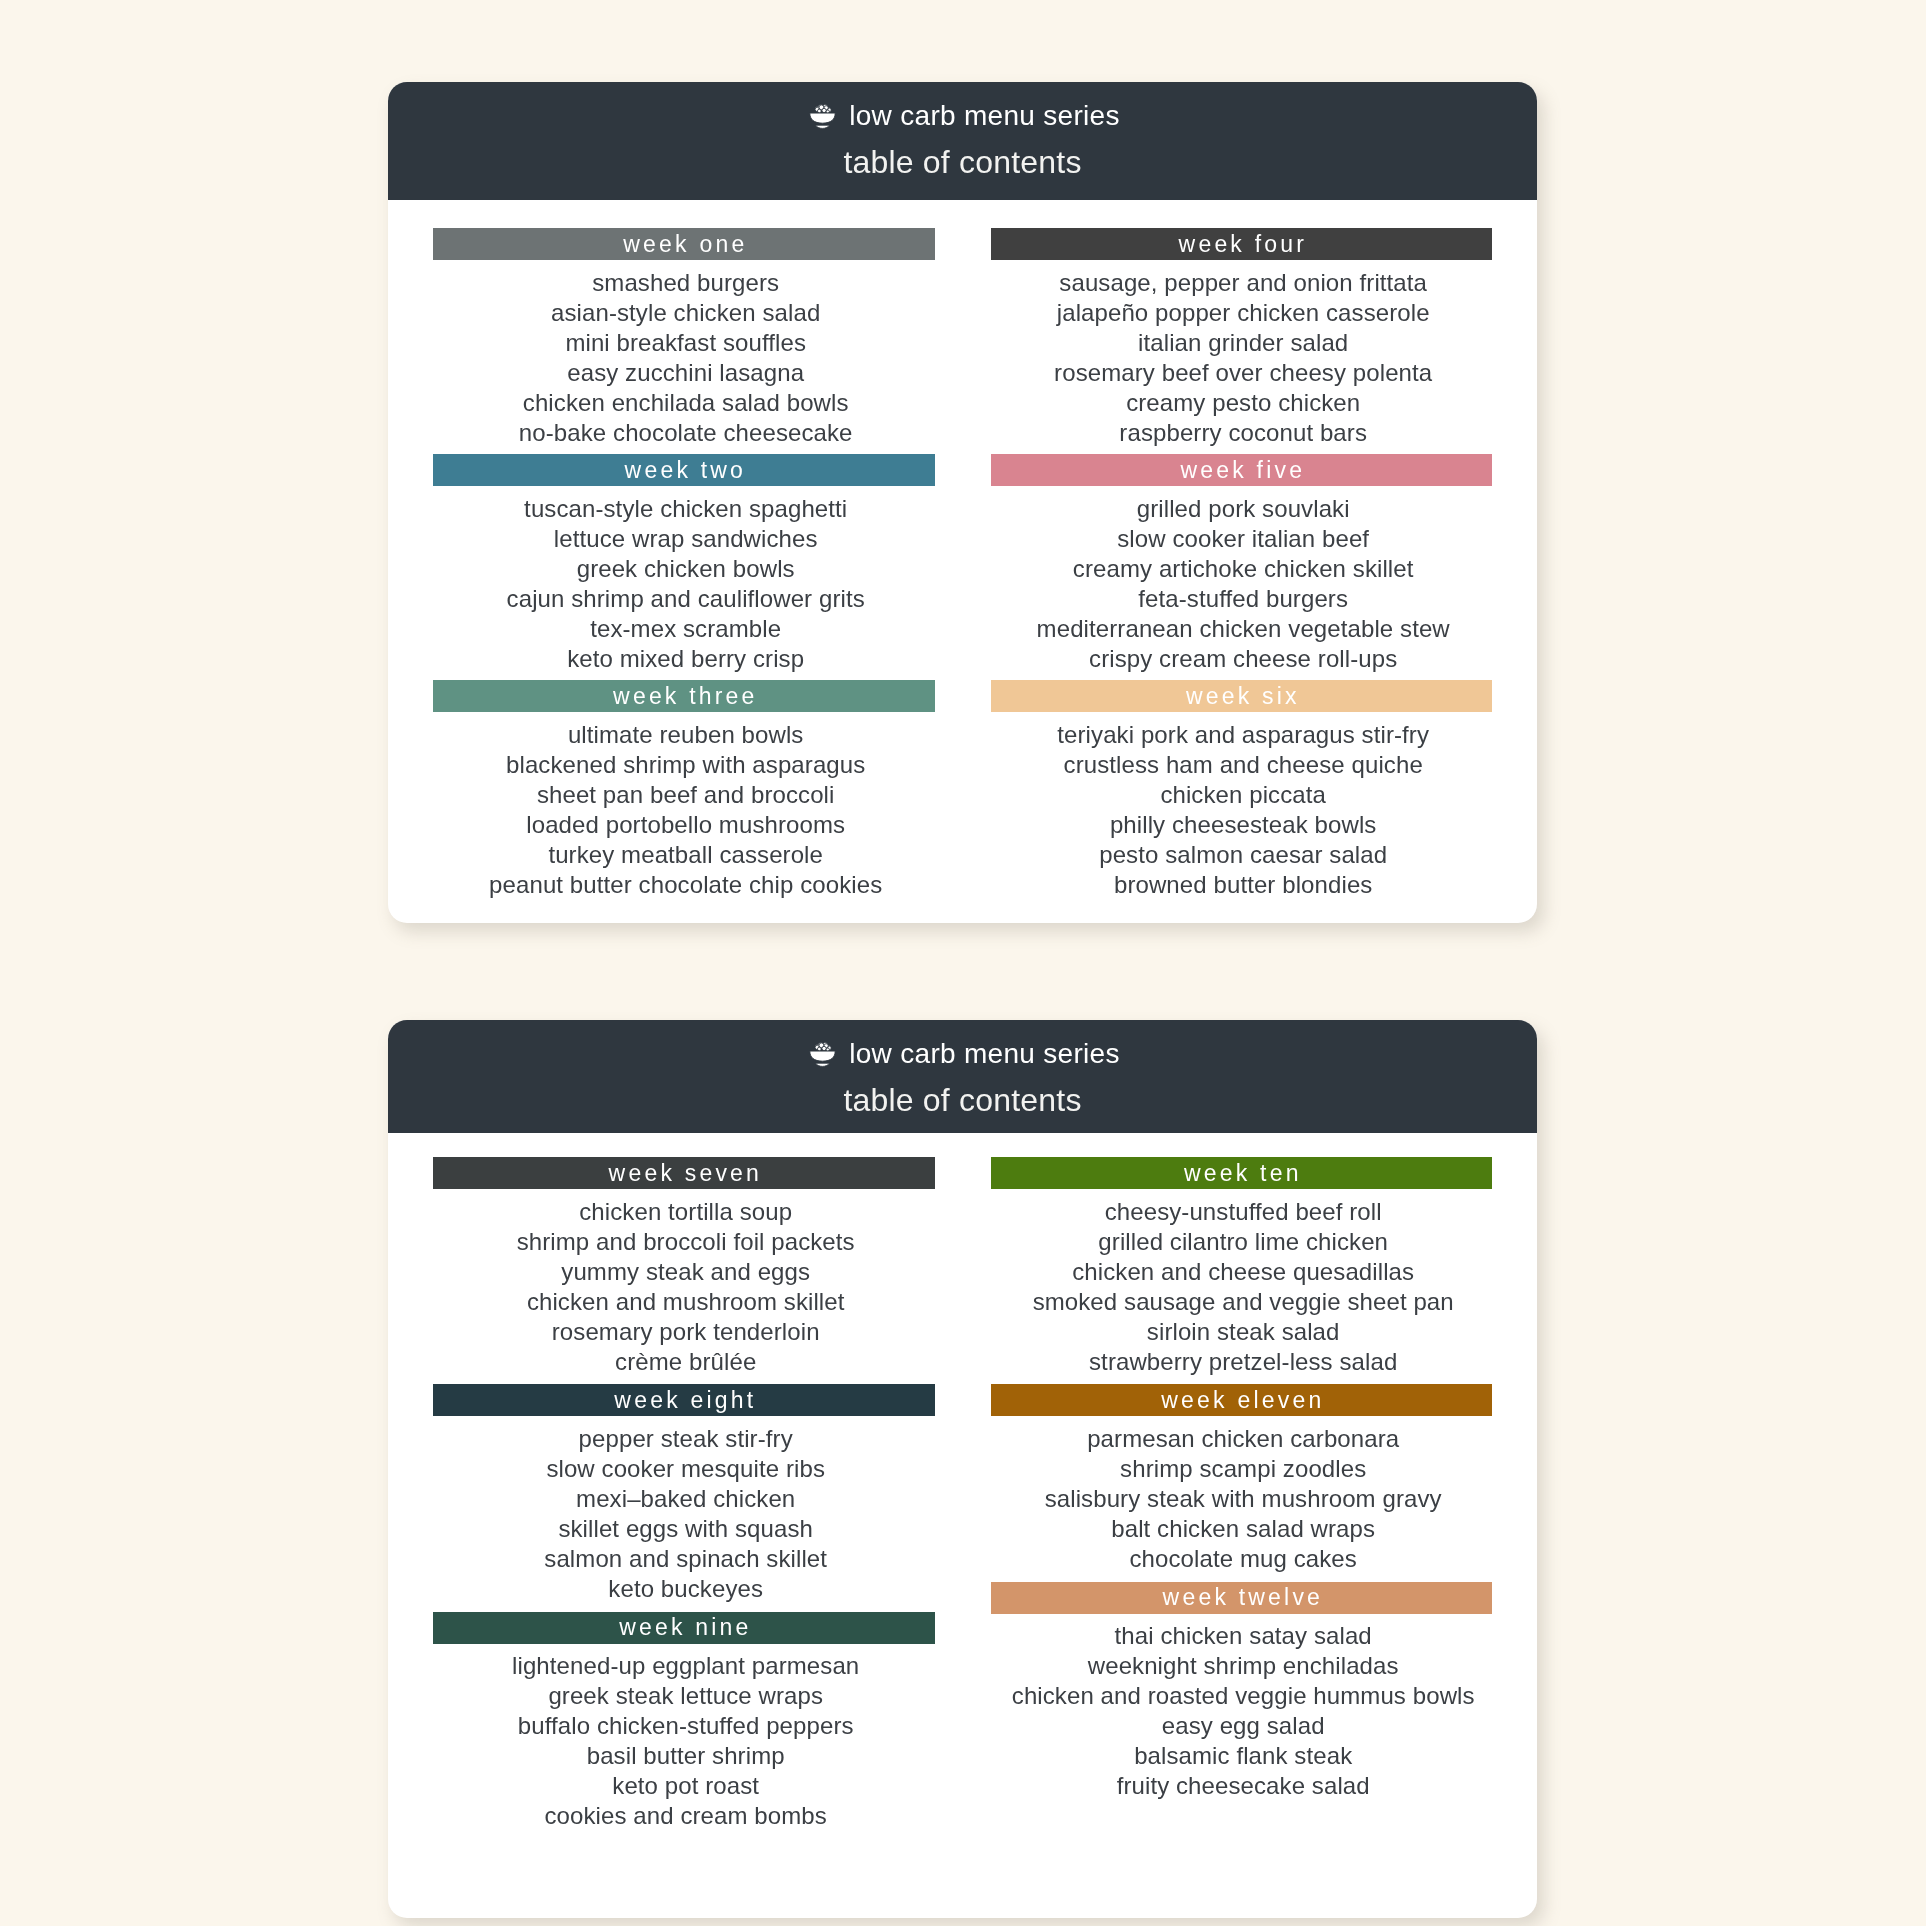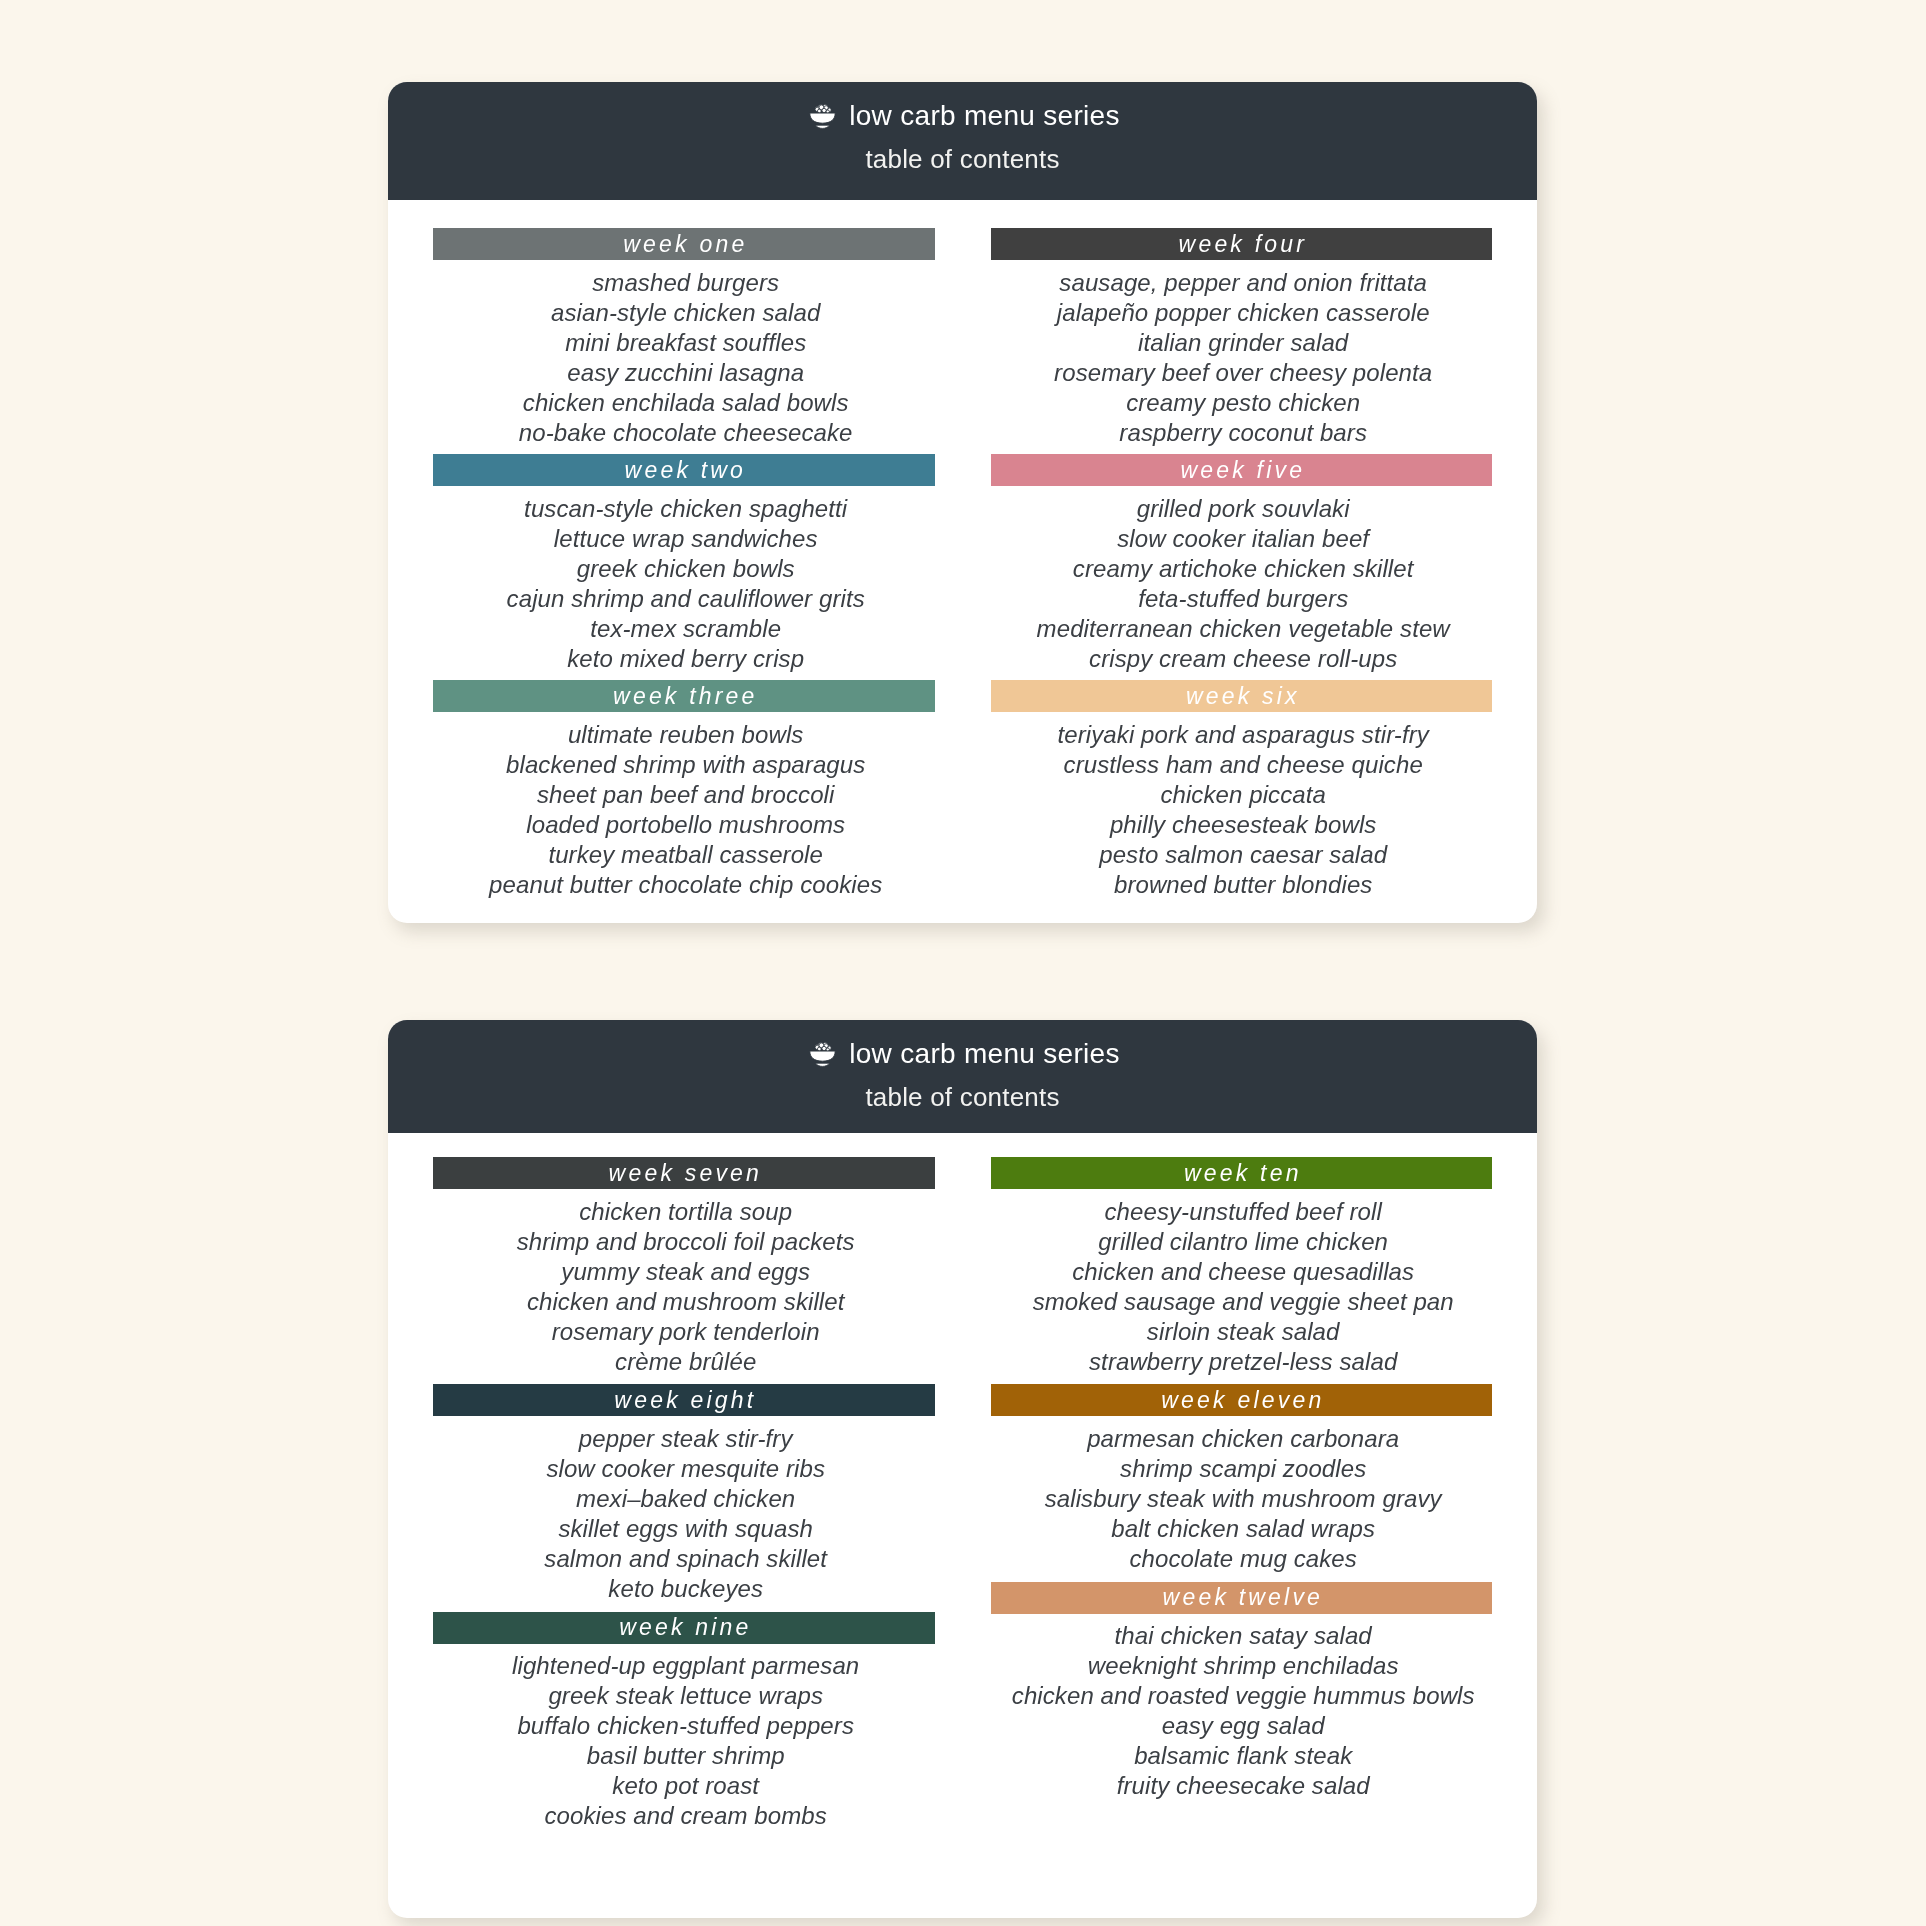--- a/index.html
+++ b/index.html
@@ -59,41 +59,41 @@
   .brand-title {
     color: #ffffff;
     font-size: 28px;
     font-weight: 400;
     letter-spacing: 0.3px;
     line-height: 1;
     white-space: nowrap;
   }
   .brand-sub {
     color: #f2f2f0;
-    font-size: 26px;
+    font-size: 32px;
     font-weight: 400;
     line-height: 1;
     margin-top: 15.4px;
     letter-spacing: 0.2px;
   }
 
   
   .card-body {
     box-sizing: border-box;
     padding: 28px 45px 26px 45px;
     display: grid;
     grid-template-columns: 1fr 1fr;
     column-gap: 56px;
     align-content: start;
   }
   #card-2 .card-body { padding-top: 24px; }
 
   .col { display: flex; flex-direction: column; }
 
-  .week-block { margin-bottom: 6.4px; font-style: italic; }
+  .week-block { margin-bottom: 6.4px; }
   #card-2 .week-block { margin-bottom: 7.7px; }
 
   .week-bar {
     height: 32px;
     display: flex;
     align-items: center;
     justify-content: center;
   }
   .week-bar-label {
     color: #ffffff;

